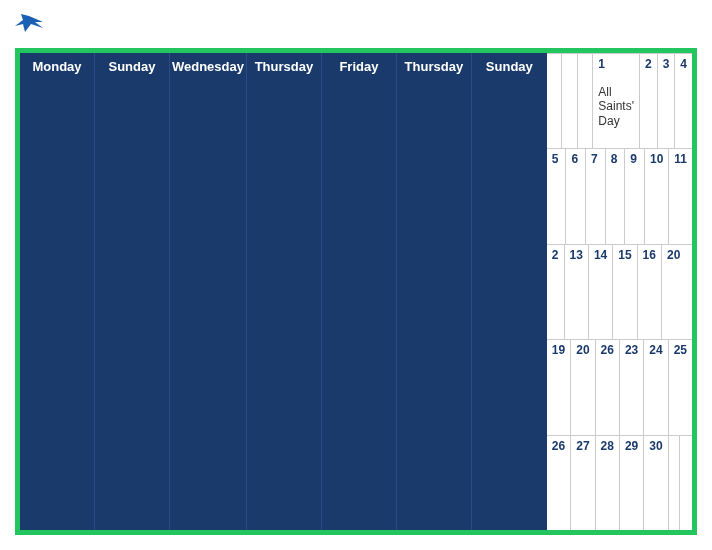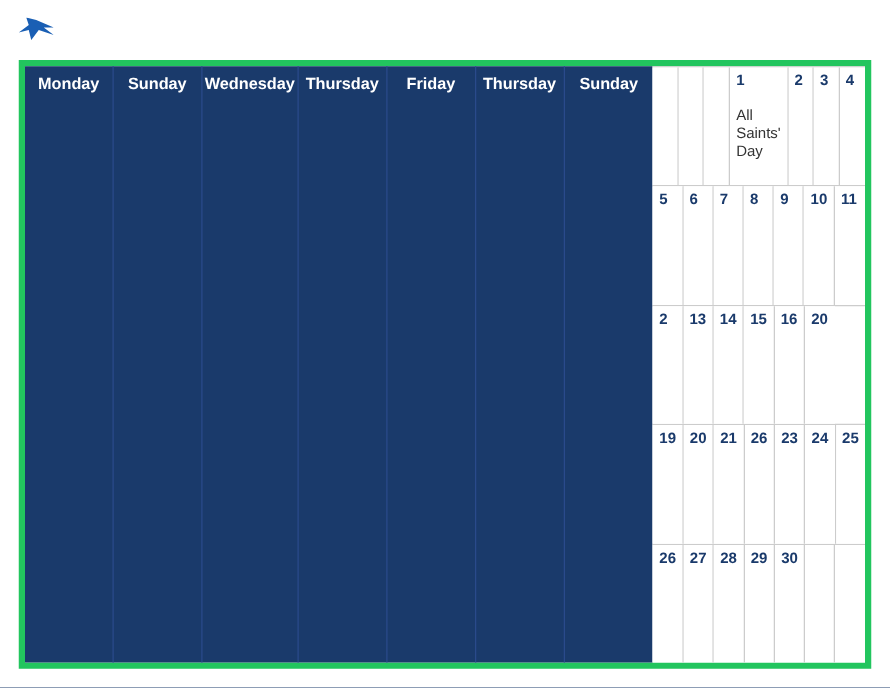--- a/index.html
+++ b/index.html
@@ -204,23 +204,20 @@
         </div>
       </div>
       <div class="week-row">
         <div class="day-cell">
           <span class="day-number">19</span>
         </div>
         <div class="day-cell">
           <span class="day-number">20</span>
         </div>
         <div class="day-cell">
-          <span class="day-number">21</span>
-        </div>
-        <div class="day-cell">
           <span class="day-number">26</span>
         </div>
         <div class="day-cell">
           <span class="day-number">23</span>
         </div>
         <div class="day-cell">
           <span class="day-number">24</span>
         </div>
         <div class="day-cell">
           <span class="day-number">25</span>

